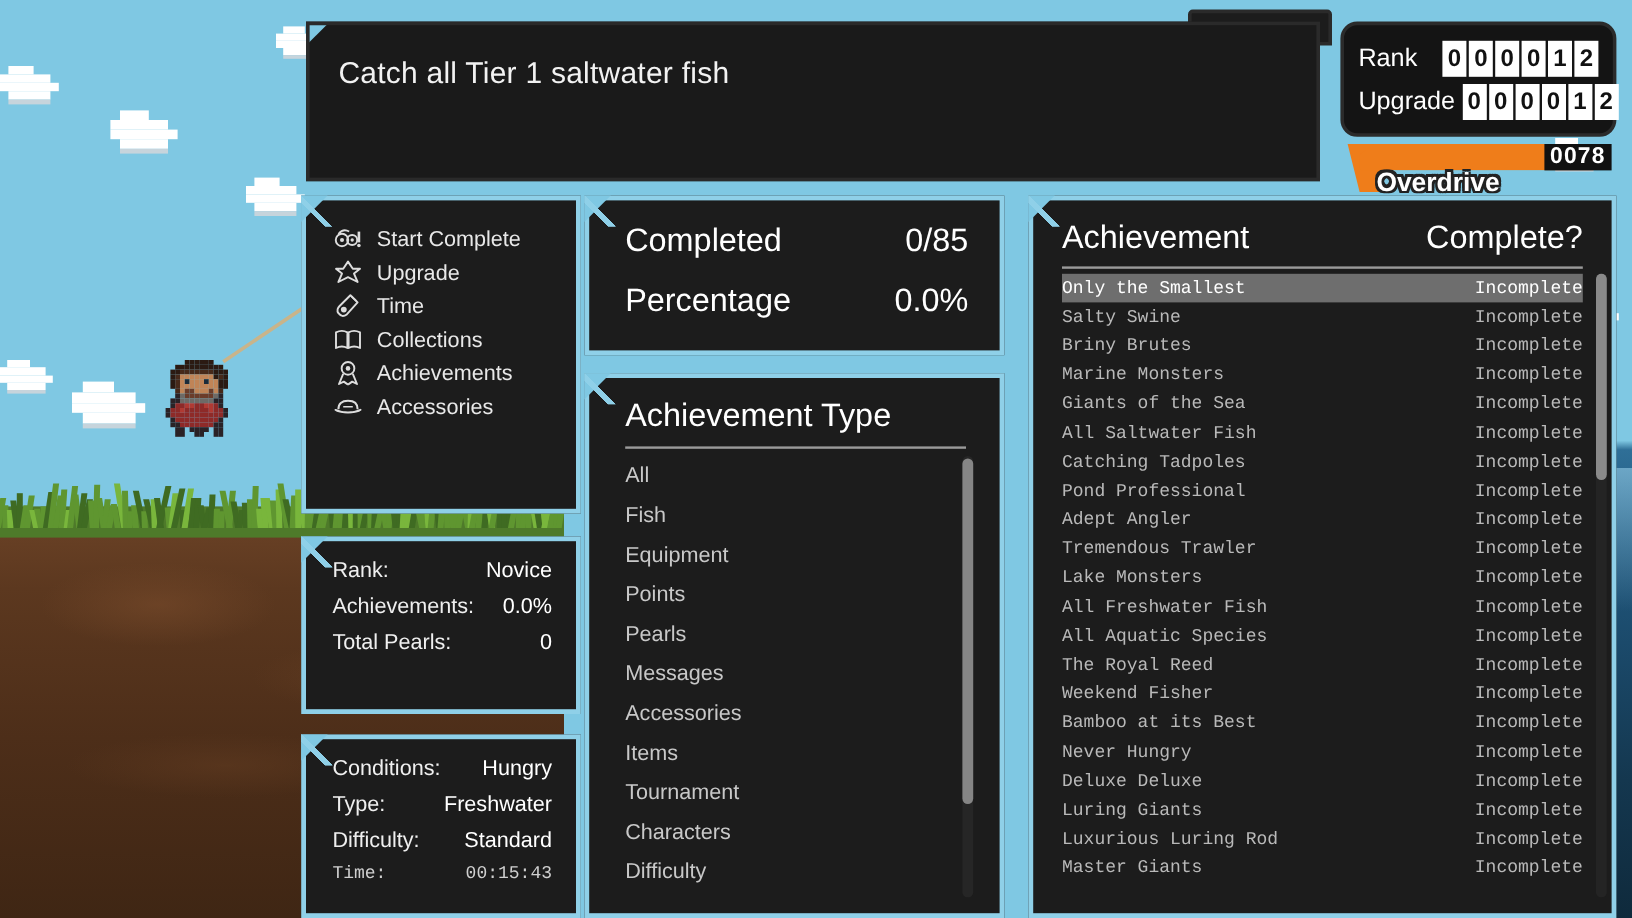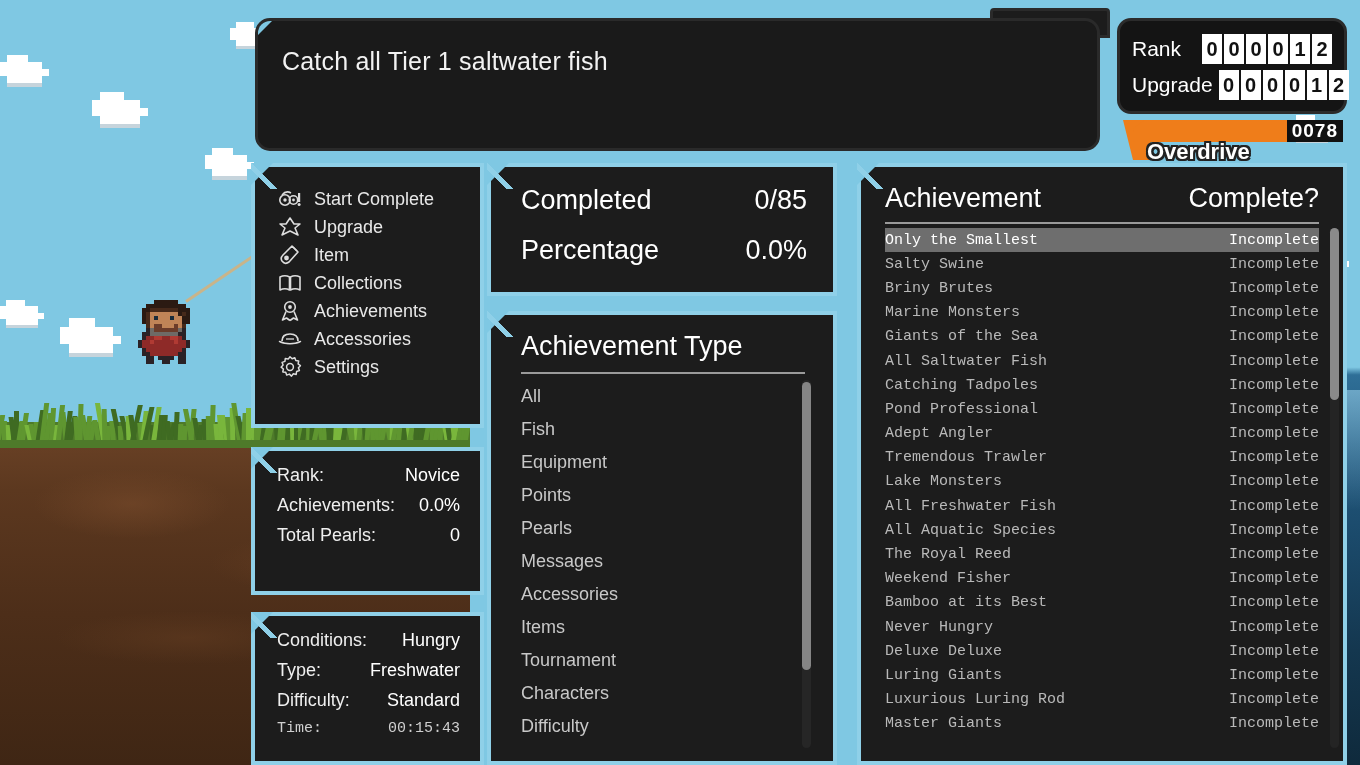--- a/index.html
+++ b/index.html
@@ -119,21 +119,21 @@
     pointer-events: none;
   }
 
   
   #banner {
     position: absolute;
     left: 255px; top: 18px;
     width: 845px; height: 133px;
     background: #1a1a1a;
     border: 3px solid #2a2a2a;
-    border-radius: 15px;
+    border-radius: 0;
     overflow: hidden;
   }
   #banner::before {
     content: "";
     position: absolute; left: -2px; top: -2px;
     width: 0; height: 0;
     border-left: 18px solid #7fc8e3;
     border-bottom: 18px solid transparent;
   }
   #banner-text {
@@ -836,21 +836,21 @@
         <span class="menu-label">Upgrade</span>
       </div>
       <div class="menu-item">
         <span class="menu-icon">
           <svg width="24" height="22" viewBox="0 0 24 22">
             <path d="M14 2 L20 8 L11 18 Q7 21 4 17 Q2 14 5 11 Z" fill="none" stroke="#ddd" stroke-width="1.6" stroke-linejoin="round"></path>
             <circle cx="8.5" cy="14" r="2.4" fill="#ddd"></circle>
             <path d="M15 3 L19 7" stroke="#ddd" stroke-width="1.4"></path>
           </svg>
         </span>
-        <span class="menu-label">Item</span>
+        <span class="menu-label">Time</span>
       </div>
       <div class="menu-item">
         <span class="menu-icon">
           <svg width="24" height="20" viewBox="0 0 24 20">
             <path d="M2 4 Q7 1.5 11.5 4 L11.5 17 Q7 14.5 2 17 Z" fill="none" stroke="#ddd" stroke-width="1.6" stroke-linejoin="round"></path>
             <path d="M22 4 Q17 1.5 12.5 4 L12.5 17 Q17 14.5 22 17 Z" fill="none" stroke="#ddd" stroke-width="1.6" stroke-linejoin="round"></path>
             <path d="M12 4 L12 17" stroke="#ddd" stroke-width="1.4"></path>
           </svg>
         </span>
         <span class="menu-label">Collections</span>
@@ -868,29 +868,20 @@
       </div>
       <div class="menu-item">
         <span class="menu-icon">
           <svg width="24" height="18" viewBox="0 0 24 18">
             <path d="M4 11 Q4 4 12 4 Q20 4 20 11" fill="none" stroke="#ddd" stroke-width="1.7" stroke-linejoin="round"></path>
             <path d="M1.5 11.5 Q12 16 22.5 11.5 Q20 13.5 12 13.8 Q4 13.5 1.5 11.5 Z" fill="none" stroke="#ddd" stroke-width="1.5" stroke-linejoin="round"></path>
             <path d="M8 9 L16 9" stroke="#ddd" stroke-width="1.3"></path>
           </svg>
         </span>
         <span class="menu-label">Accessories</span>
-      </div>
-      <div class="menu-item">
-        <span class="menu-icon">
-          <svg width="24" height="24" viewBox="0 0 24 24">
-            <path d="M12 1.8 l2.1 2.0 2.7-1.0 1.0 2.8 2.9 .4 -.6 2.9 2.3 1.8 -2.0 2.1 1.0 2.7 -2.8 1.0 -.4 2.9 -2.9 -.6 -1.8 2.3 -2.1 -2.0 -2.7 1.0 -1.0 -2.8 -2.9 -.4 .6 -2.9 -2.3 -1.8 2.0 -2.1 -1.0 -2.7 2.8 -1.0 .4 -2.9 2.9 .6 Z" fill="none" stroke="#ddd" stroke-width="1.5" stroke-linejoin="round"></path>
-            <circle cx="12" cy="12" r="3.4" fill="none" stroke="#ddd" stroke-width="1.5"></circle>
-          </svg>
-        </span>
-        <span class="menu-label">Settings</span>
       </div>
     </div>
 </div>
 
 <div class="panel" id="stats">
   <div id="stat-rows">
       <div class="stat-row">
         <span>Rank:</span>
         <span class="stat-val">Novice</span>
       </div>

